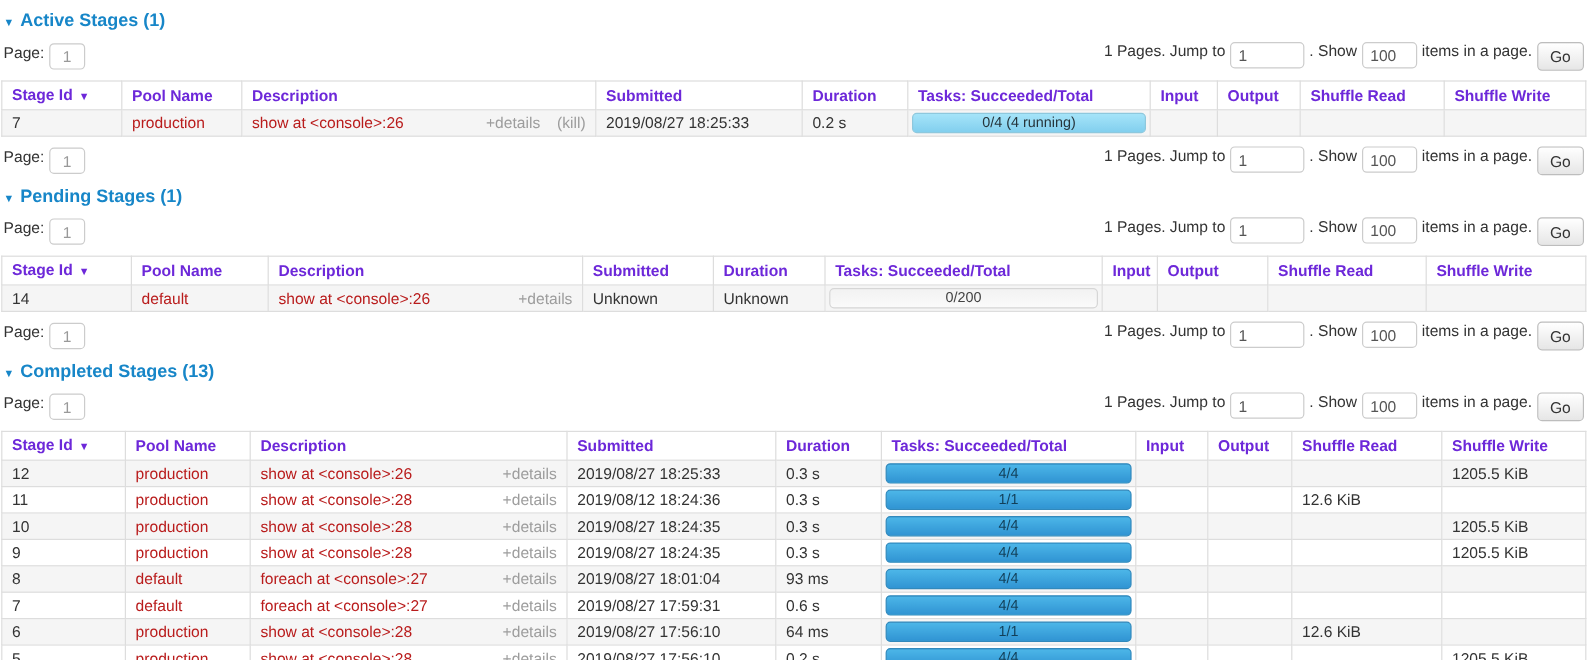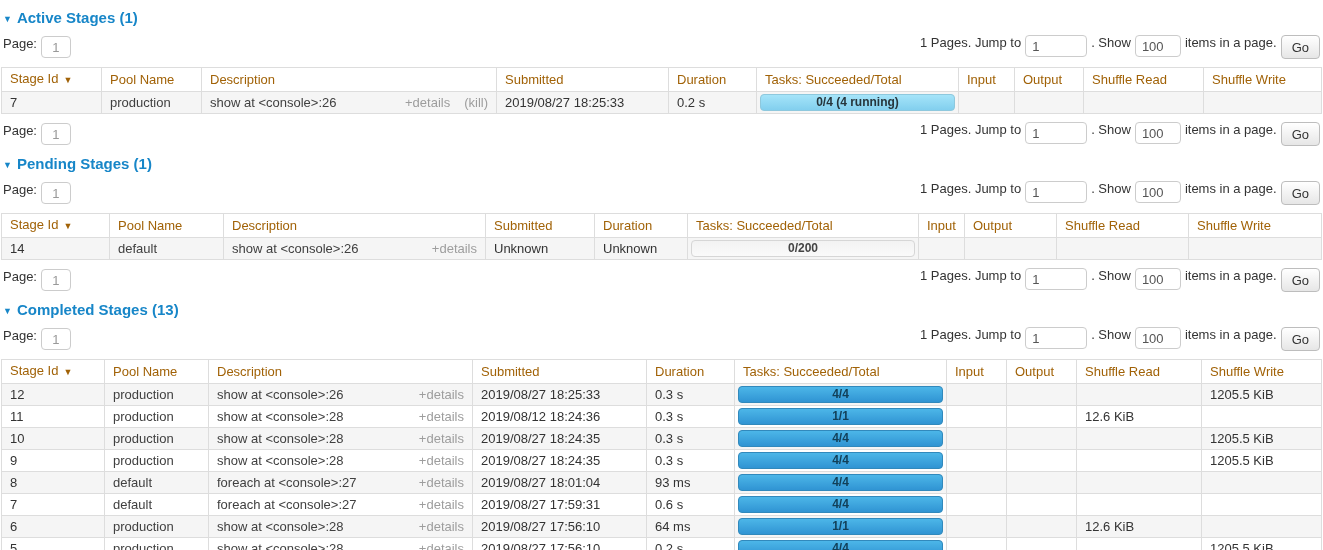--- a/index.html
+++ b/index.html
@@ -35,27 +35,27 @@
     font-family:"Liberation Sans", sans-serif; cursor:pointer;
   }
   table {
     border-collapse:collapse; table-layout:fixed; width:1320px; margin-left:0px;
   }
   th, td {
     border:1px solid #ddd; padding:3px 8px; text-align:left;
     font-size:13px; line-height:15px; white-space:nowrap; overflow:hidden;
     height:22px; background:#fff;
   }
-  th { font-weight:normal; color:#a16207; cursor:pointer; }
+  th { font-weight:bold; color:#6d28d9; cursor:pointer; }
   tr.striped td { background:#f5f5f5; }
-  a.tbl-link { color:#404040; text-decoration:none; cursor:pointer; }
+  a.tbl-link { color:#b91c1c; text-decoration:none; cursor:pointer; }
   .desc-cell { display:flex; justify-content:space-between; align-items:center; gap:8px; }
   .desc-right { display:flex; gap:14px;text-align:right; }
   .muted { color:#9d9d9d; cursor:pointer; }
-  td.tasks-cell { padding:2px 3px;font-weight:bold; }
+  td.tasks-cell { padding:2px 3px; }
   .progress {
     height:17px; border-radius:4px; text-align:center;
     font-size:12px; line-height:15px; width:100%;
   }
   .progress.running {
     background:linear-gradient(#a5e4f9,#82cfee); border:1px solid #8ec8dd; color:#26353c;
   }
   .progress.completed {
     background:linear-gradient(#4cb6e8,#3094d3); border:1px solid #3189bc; color:#123f58;
   }

